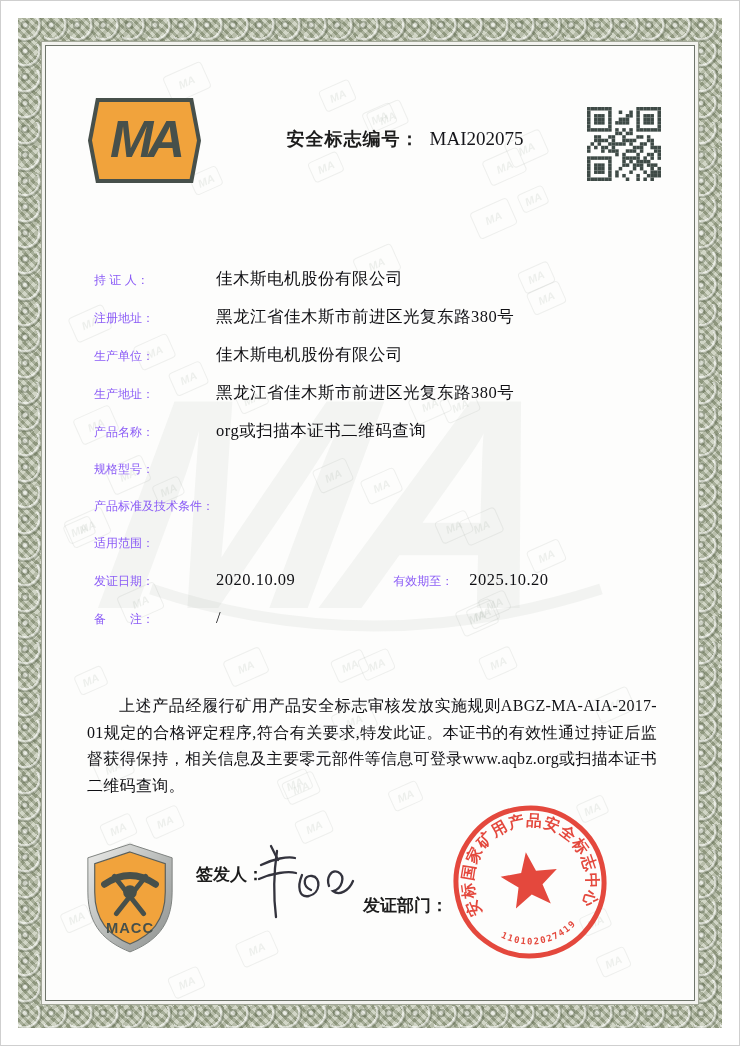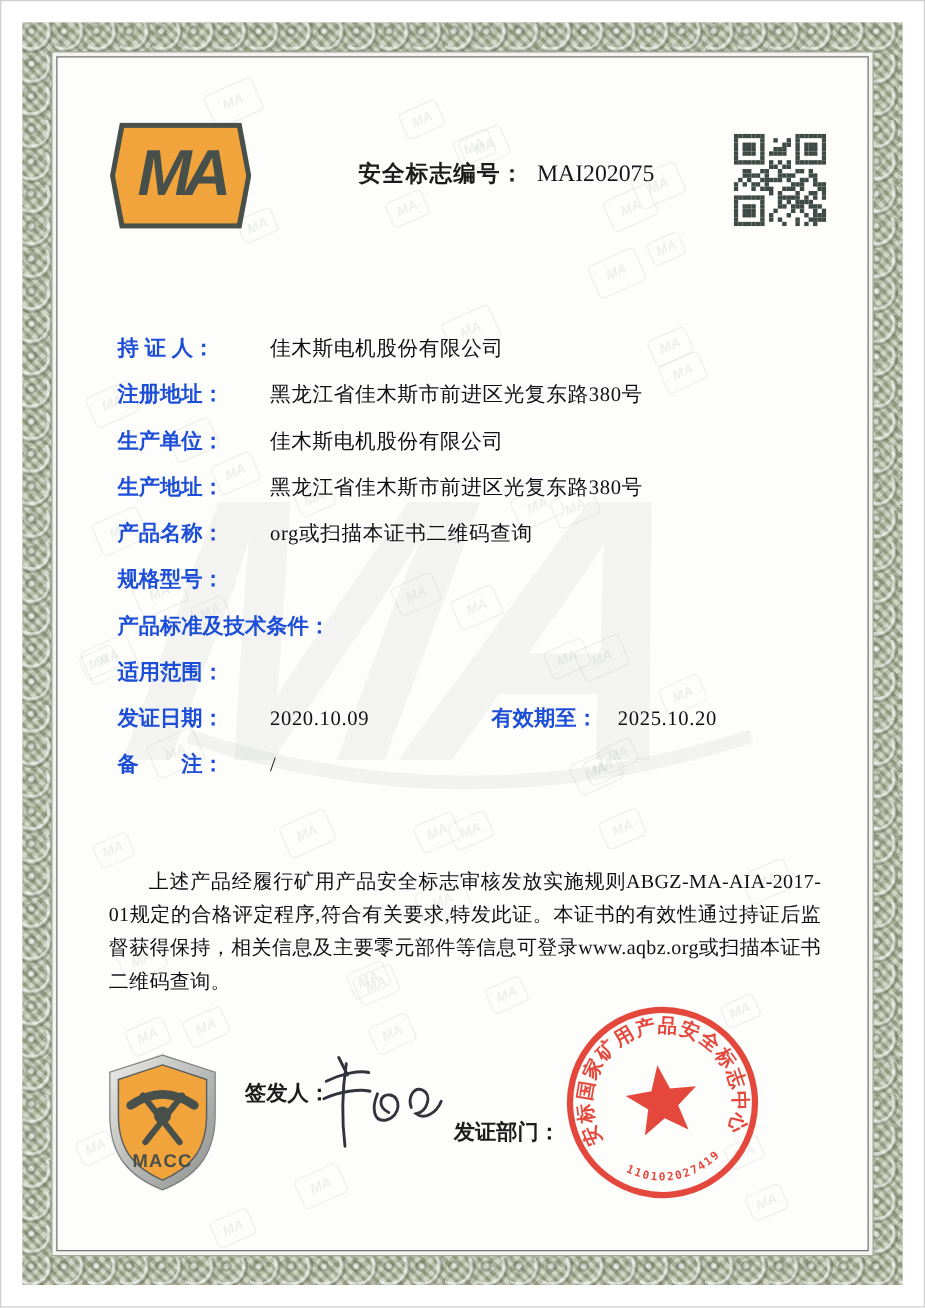--- a/index.html
+++ b/index.html
@@ -45,21 +45,21 @@
 
   
   .title{position:absolute;top:188px;left:0;width:100%;margin:0;text-align:center;
     font-family:"Liberation Serif",serif;font-weight:700;font-size:37px;
     color:#39423d;letter-spacing:5px;}
 
   
   .fields{position:absolute;left:93px;top:266px;right:55px;display:flex;
     flex-direction:column;gap:13px;}
   .frow{display:flex;align-items:baseline;line-height:24px;white-space:nowrap;}
-  .flabel{min-width:122px;font-weight:bold;font-size:17px;color:#1d4ed8;white-space:pre;}
+  .flabel{min-width:122px;font-weight:normal;font-size:12px;color:#8b5cf6;white-space:pre;}
   .flabel.wide{min-width:0;margin-right:16px;letter-spacing:0;}
   .flabel.second{min-width:0;margin-left:98px;margin-right:16px;}
   .fvalue{font-family:"Liberation Serif",serif;font-size:16.5px;color:#101014;letter-spacing:.5px;}
   .fvalue.latin{font-size:15.5px;letter-spacing:0;}
 
   
   .statement{position:absolute;left:86px;top:692px;width:570px;margin:0;
     font-family:"Liberation Serif",serif;font-size:16px;line-height:26.5px;
     color:#101014;text-align:justify;text-indent:2em;letter-spacing:.3px;}
 

